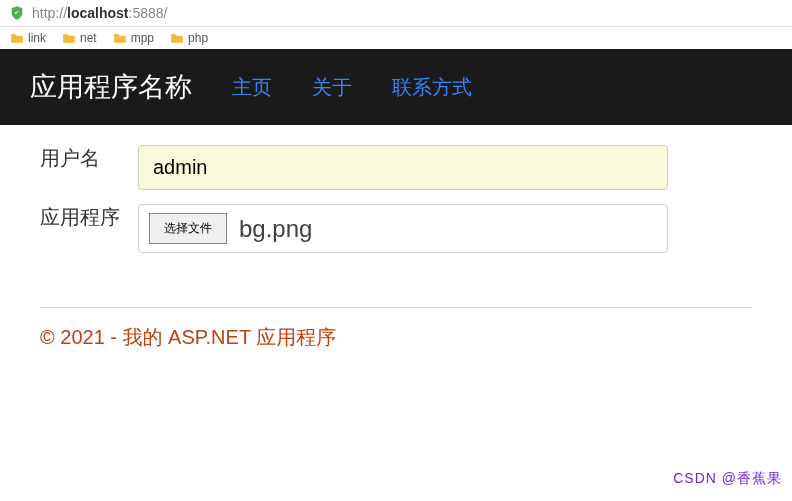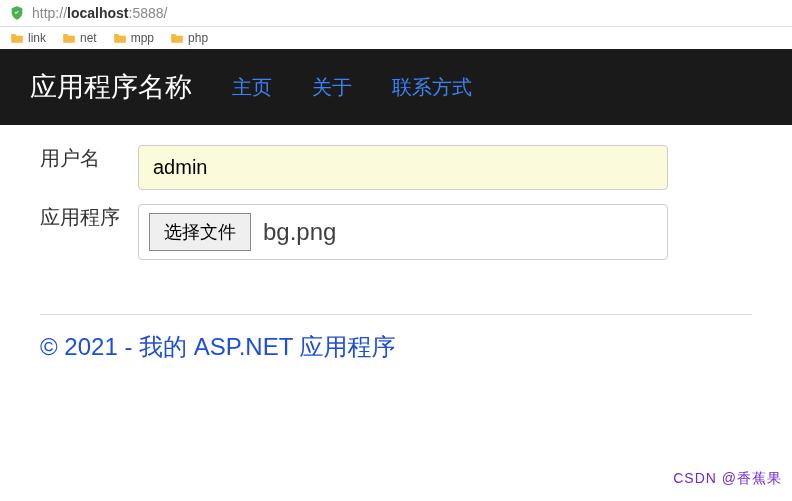--- a/index.html
+++ b/index.html
@@ -16,26 +16,26 @@
     
     .navbar { background: #1a1a1a; color: #aaa; padding: 20px 30px; display: flex; align-items: center; gap: 40px; }
     .navbar-brand { color: #fff; font-size: 27px; font-weight: normal; }
     .navbar-link { color: #3b82f6; font-size: 20px; cursor: pointer; }
     
     .content { padding: 20px 40px 10px 40px; }
     .form-row { display: flex; align-items: flex-start; margin-bottom: 14px; }
     .form-label { width: 98px; font-size: 20px; color: #333; }
     .text-input { flex: 1; max-width: 530px; padding: 10px 14px; font-size: 20px; border: 1px solid #ccc; border-radius: 4px; background: #fbfbdc; }
     .file-wrap { flex: 1; max-width: 530px; padding: 8px 10px; border: 1px solid #ccc; border-radius: 4px; display: flex; align-items: center; gap: 12px; }
-    .file-button { padding: 6px 14px; font-size: 18px; background: #efefef; border: 1px solid #888; cursor: pointer; font-family: inherit; }
+    .file-button { padding: 6px 14px; font-size: 12px; background: #efefef; border: 1px solid #888; cursor: pointer; font-family: inherit; }
     .file-name { font-size: 24px; color: #404040; }
     .submit-btn { padding: 8px 14px; font-size: 18px; background: #efefef; border: 1px solid #888; cursor: pointer; font-family: inherit; margin-left: 0; }
     
     hr.divider { margin: 30px 40px 16px 40px; border: none; border-top: 1px solid #ddd; }
-    .footer { padding: 0 28px 20px 40px; font-size: 24px; color: #1d4ed8; }
+    .footer { padding: 0 28px 20px 40px; font-size: 20px; color: #c2410c; }
     
     .watermark { position: absolute; right: 10px; top: 470px; color: #6d28d9; font-size: 14px; letter-spacing: 1px; }
   </style>
 </head>
 <body>
 
 <div class="browser-bar">
   <span class="shield-icon">
     <svg viewBox="0 0 24 24" width="16" height="16">
         <path fill="#4caf50" d="M12 2 L4 5 v6 c0 5 3.4 9.7 8 11 4.6-1.3 8-6 8-11 V5 L12 2z"></path>

